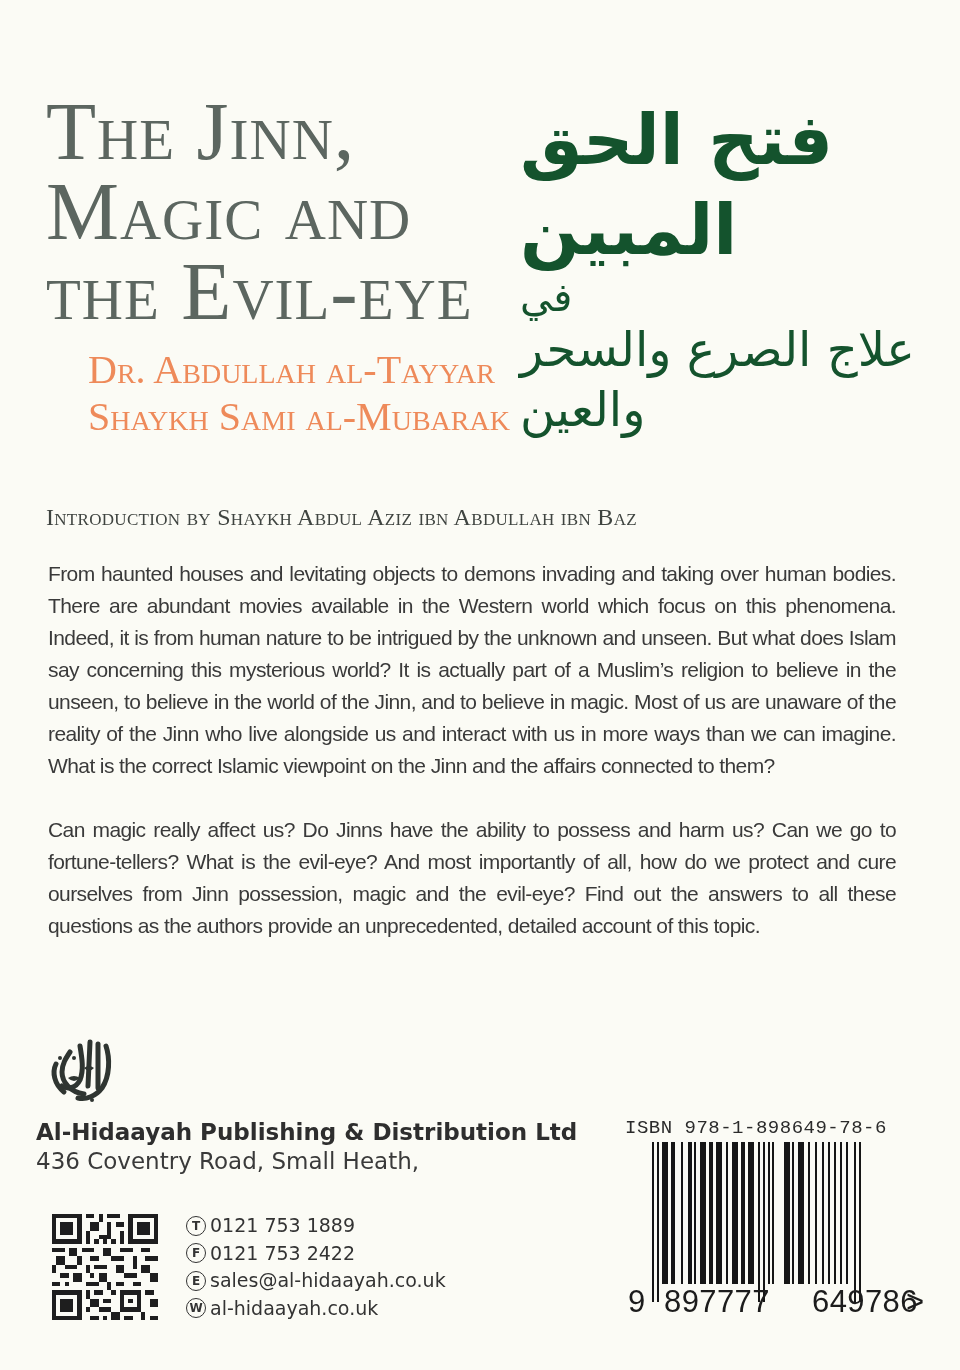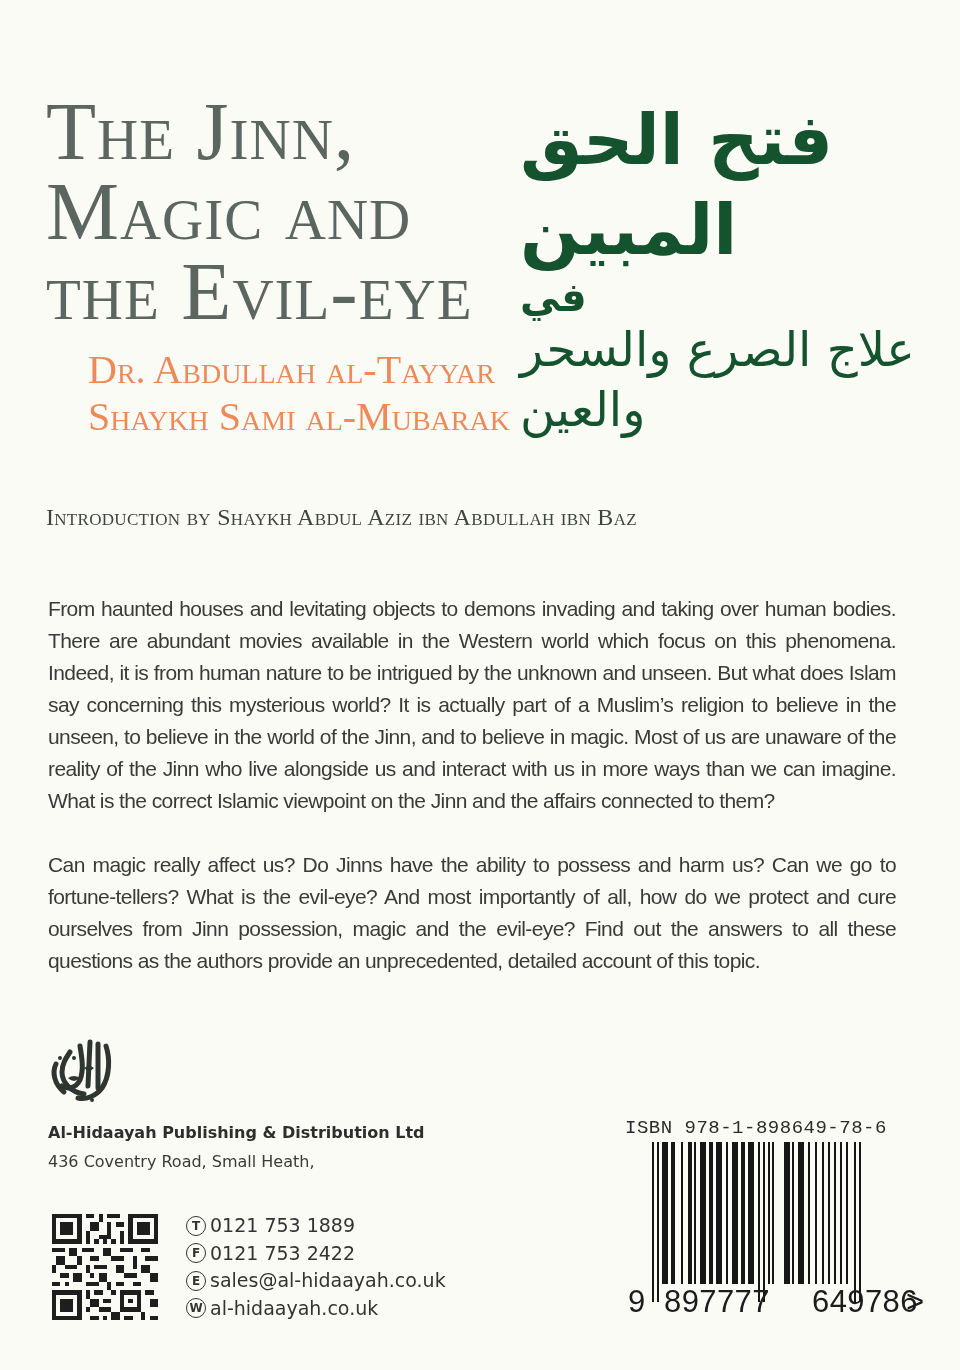--- a/index.html
+++ b/index.html
@@ -23,21 +23,21 @@
   .title .line { display:block; white-space:nowrap; }
 
   
   .arabic {
     left:520px; top:95px; width:430px;
     text-align:left; direction:rtl;
     font-family:"DejaVu Sans", sans-serif;
     color:#14532d;
   }
   .arabic .a1 { font-size:70px; line-height:90px; font-weight:bold; display:block; }
-  .arabic .a2 { font-size:40px; line-height:44px; font-weight:bold; display:block; }
+  .arabic .a2 { font-size:40px; line-height:44px; font-weight:normal; display:block; }
   .arabic .a3 { font-size:48px; line-height:60px; display:block; }
 
   
   .authors {
     left:46px; top:346px;
     font-family:"Liberation Serif", "DejaVu Serif", serif;
     font-variant:small-caps;
     color:#ee8a5a;
     font-size:40px; line-height:47px;
   }
@@ -49,37 +49,37 @@
     font-family:"Liberation Serif", "DejaVu Serif", serif;
     font-variant:small-caps;
     color:#3f4440;
     font-size:24px; line-height:30px;
     white-space:nowrap;
     letter-spacing:0.3px;
   }
 
   
   .body {
-    left:48px; top:593px; width:848px;
+    left:48px; top:558px; width:848px;
     font-family:"Liberation Sans Narrow", "Liberation Sans", sans-serif;
     color:#3a3a3a;
     font-size:21px; line-height:32px;
     text-align:justify;
     letter-spacing:-0.6px;
   }
   .body p { margin:0 0 32px 0; }
 
   
   .logo { left:40px; top:1028px; width:80px; height:80px; }
 
   .publisher {
-    left:48px; top:1118px;
+    left:36px; top:1118px;
     font-family:"DejaVu Sans", sans-serif;
     color:#2e2e2e;
-    font-size:16px; line-height:29px;
+    font-size:23px; line-height:29px;
   }
   .publisher .name { font-weight:bold; display:block; white-space:nowrap; }
   .publisher .addr { display:block; white-space:nowrap; color:#3a3a3a; }
 
   
   .qr { left:52px; top:1214px; width:106px; height:106px; }
 
   .contacts {
     left:186px; top:1212px;
     font-family:"DejaVu Sans", sans-serif;

